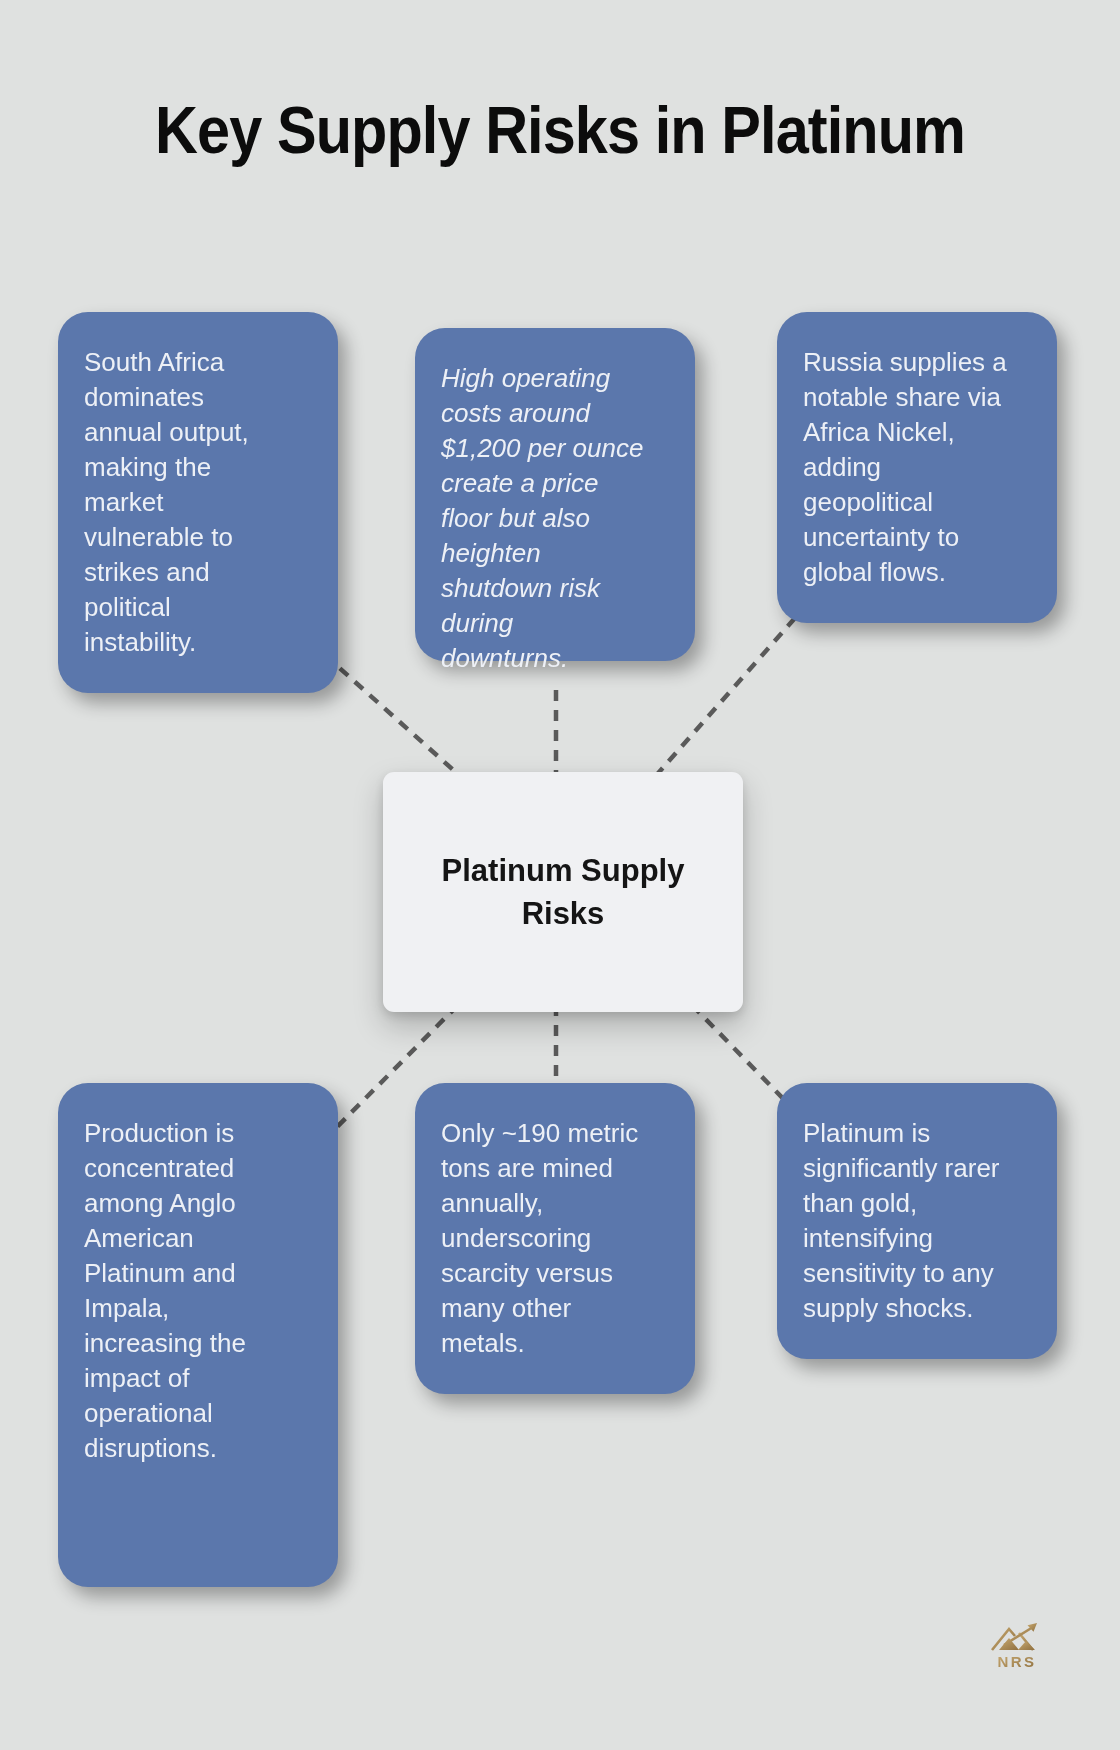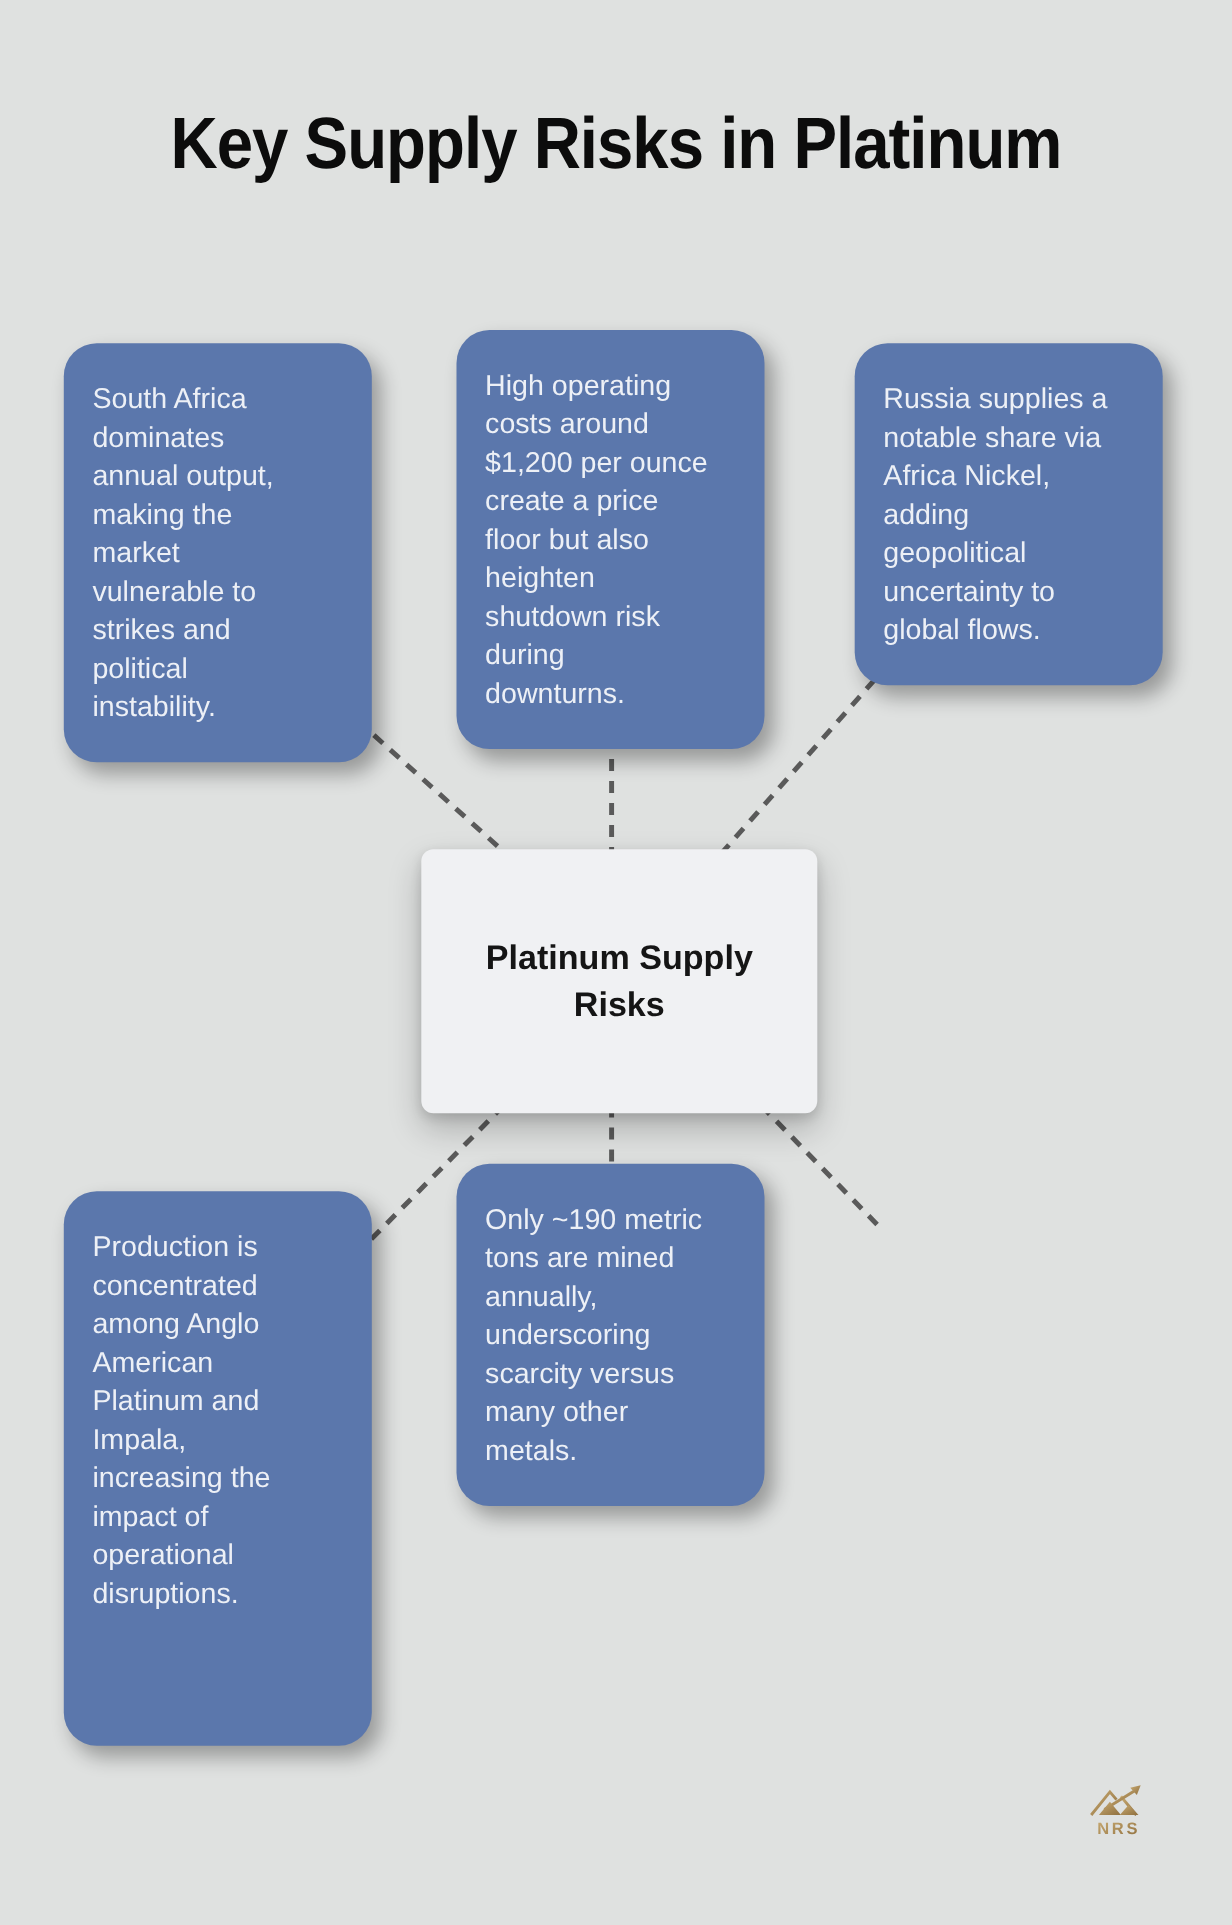--- a/index.html
+++ b/index.html
@@ -39,24 +39,24 @@
     z-index:2;
   }
   .risk-box p{
     margin:0;
     font-size:26px;
     line-height:35px;
     color:#edf0f6;
     white-space:pre-line;
   }
   .box-1{left:58px;top:312px;height:381px;}
-  .box-2{left:415px;top:300px;height:381px;}
+  .box-2{left:415px;top:328px;height:333px;font-style:italic;}
   .box-3{left:777px;top:312px;height:311px;}
   .box-4{left:58px;top:1083px;height:504px;}
-  .box-5{left:415px;top:1058px;height:311px;}
+  .box-5{left:415px;top:1083px;height:311px;}
   .box-6{left:777px;top:1083px;height:276px;}
 
   .center-node{
     position:absolute;
     left:383px;top:772px;
     width:360px;height:240px;
     box-sizing:border-box;
     background:#f0f1f3;
     border-radius:11px;
     box-shadow:0 14px 30px rgba(0,0,0,.22), 0 4px 10px rgba(0,0,0,.12);
@@ -147,20 +147,28 @@
   <div class="risk-box box-5">
     <p>Only ~190 metric
 tons are mined
 annually,
 underscoring
 scarcity versus
 many other
 metals.</p>
   </div>
 
+  <div class="risk-box box-6">
+    <p>Platinum is
+significantly rarer
+than gold,
+intensifying
+sensitivity to any
+supply shocks.</p>
+  </div>
 
   <div class="center-node">
     <div class="label">Platinum Supply
 Risks</div>
   </div>
 
   <svg class="brand-logo" viewBox="0 0 60 52">
     <defs>
       <linearGradient id="gold" x1="0" y1="0" x2="1" y2="1">
         <stop offset="0" stop-color="#c9ab73"></stop>

